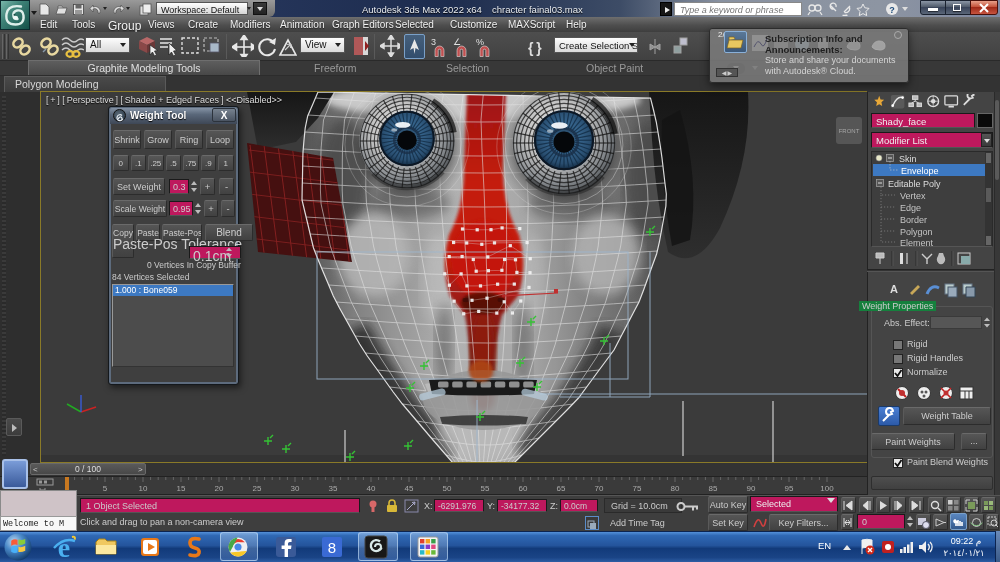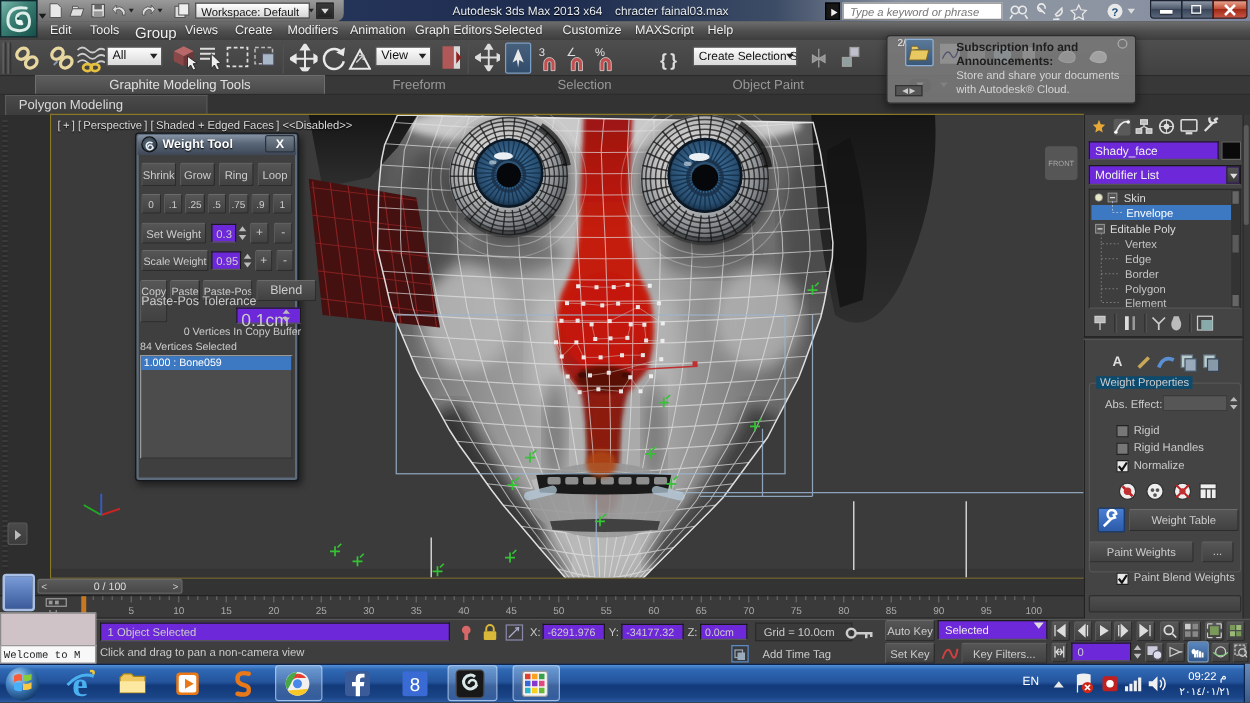--- a/index.html
+++ b/index.html
@@ -1,17 +1,17 @@
 <!DOCTYPE html>
 <html><head><meta charset="utf-8"><style>
 *{margin:0;padding:0;box-sizing:border-box}
 html,body{width:1000px;height:562px;overflow:hidden;background:#3c3c3c;font-family:"Liberation Sans",sans-serif;position:relative}
 .a{position:absolute}
 .btn{background:linear-gradient(#565656,#414141);border:1px solid #2c2c2c;border-top-color:#6a6a6a;border-left-color:#5a5a5a;border-radius:2px;color:#ccc;text-align:center;white-space:nowrap;overflow:hidden}
-.fld{background:#6d28d9;border:1px solid #1a1a1a;border-bottom-color:#555;color:#ccc}
+.fld{background:#be185d;border:1px solid #1a1a1a;border-bottom-color:#555;color:#ccc}
 </style></head><body>
 <div class="a" style="left:0;top:0;width:1000px;height:17px;background:linear-gradient(90deg,#3a4a6a 0%,#25355a 25%,#1d2c4e 45%,#3d4c66 62%,#8891a0 72%,#8d95a2 88%,#7d87a0 100%)"></div>
 <div class="a" style="left:30px;top:0;width:245px;height:17px;background:linear-gradient(#9a9a9a,#6e6e6e);border-radius:0 0 6px 0"></div>
 <div class="a" style="left:0px;top:0px;width:30px;height:30px;background:linear-gradient(135deg,#79b7ab 0%,#3d8176 40%,#145049 100%);border:1px solid #0c2a2e;z-index:9"><svg width="28" height="28">
       <path d="M 20 5.5 Q 7 3.5 5.5 13 Q 4 23.5 14.5 23.5 Q 23.5 23.5 22.5 14.5 Q 21.8 8.5 16 9.5 Q 11.5 10.5 12.5 15.5 Q 13.2 18.5 16.5 18" fill="none" stroke="#ddeeea" stroke-width="2.4" stroke-linecap="round"></path>
       <ellipse cx="14.5" cy="16.5" rx="2.6" ry="1.8" fill="#f0f8f6"></ellipse>
       <circle cx="13.5" cy="13.8" r="1" fill="#1a4a44"></circle>
     </svg></div>
 <div class="a" style="left:31px;top:11px;width:0;height:0;border-left:3.5px solid transparent;border-right:3.5px solid transparent;border-top:4.5px solid #1a1a1a;z-index:9"></div>
 <div class="a" style="left:38px;top:2px;width:13px;height:13px"><svg width="13" height="13">
@@ -35,21 +35,21 @@
 <div class="a" style="left:126px;top:7px;width:0;height:0;border-left:2.5px solid transparent;border-right:2.5px solid transparent;border-top:3.5px solid #222"></div>
 <div class="a" style="left:139px;top:2px;width:13px;height:13px"><svg width="13" height="13">
       <rect x="1" y="3" width="8" height="9" fill="#ddd" stroke="#555" stroke-width="0.8"></rect>
       <rect x="4" y="1" width="8" height="9" fill="#eee" stroke="#555" stroke-width="0.8"></rect>
     </svg></div>
 <div class="a" style="left:156px;top:2px;width:92px;height:13px;background:linear-gradient(#fefefe,#d6d6d6);border:1px solid #555;font-size:9px;color:#111;padding:1.5px 0 0 4px;white-space:nowrap;overflow:hidden">Workspace: Default</div>
 <div class="a" style="left:247px;top:7px;width:0;height:0;border-left:2.5px solid transparent;border-right:2.5px solid transparent;border-top:3.5px solid #222"></div>
 <div class="a" style="left:253px;top:2px;width:14px;height:13px;background:linear-gradient(#3a3a3a,#222);border:1px solid #111">
     <div style="margin:4px 0 0 3px;width:0;height:0;border-left:3px solid transparent;border-right:3px solid transparent;border-top:4px solid #ddd"></div>
   </div>
-<div class="a" style="left:362px;top:4px;font-size:9.5px;color:#e8ecf2;text-shadow:0 1px 1px #000;white-space:nowrap">Autodesk 3ds Max  2013 x64</div>
+<div class="a" style="left:362px;top:4px;font-size:9.5px;color:#e8ecf2;text-shadow:0 1px 1px #000;white-space:nowrap">Autodesk 3ds Max  2022 x64</div>
 <div class="a" style="left:492px;top:4px;font-size:9.5px;color:#e8ecf2;text-shadow:0 1px 1px #000;white-space:nowrap">chracter fainal03.max</div>
 <div class="a" style="left:660px;top:2px;width:12px;height:14px;background:#161616;border:1px solid #000">
     <div style="margin:3.5px 0 0 3.5px;width:0;height:0;border-top:3.5px solid transparent;border-bottom:3.5px solid transparent;border-left:5px solid #eee"></div>
   </div>
 <div class="a" style="left:674px;top:2px;width:128px;height:14px;background:#fff;border:1px solid #888;font-size:9px;font-style:italic;color:#777;padding:2px 0 0 5px">Type a keyword or phrase</div>
 <svg class="a" style="left:806px;top:2px" width="110" height="14">
     <g stroke="#e8e8e8" stroke-width="1.3" fill="none">
       <circle cx="6" cy="6" r="3"></circle>
       <circle cx="12" cy="6" r="3"></circle>
       <path d="M4 10 l-2 3 M14 10 l2 3"></path>
@@ -692,21 +692,21 @@
 <div class="a fld" style="left:169px;top:201px;width:24px;height:15px;font-size:9px;padding:2px 0 0 3px">0.95</div>
 <svg class="a" style="left:194px;top:201px" width="8" height="15">
     <path d="M4 2 l3 4 h-6 z M4 13 l3 -4 h-6 z" fill="#bbb"></path>
   </svg>
 <div class="a btn" style="left:204px;top:200px;width:14px;height:17px;font-size:9.5px;line-height:16px">+</div>
 <div class="a btn" style="left:221px;top:200px;width:14px;height:17px;font-size:9.5px;line-height:16px">-</div>
 <div class="a btn" style="left:112px;top:224px;width:22px;height:34px;font-size:8.5px;line-height:16px">Copy</div>
 <div class="a btn" style="left:136px;top:224px;width:24px;height:17px;font-size:8.5px;line-height:16px">Paste</div>
 <div class="a btn" style="left:162px;top:224px;width:40px;height:17px;font-size:8.5px;line-height:16px">Paste-Pos</div>
 <div class="a btn" style="left:205px;top:224px;width:48px;height:17px;font-size:10px;line-height:16px">Blend</div>
-<div class="a" style="left:113px;top:236px;font-size:10px;color:#ccc;white-space:nowrap">Paste-Pos Tolerance</div>
+<div class="a" style="left:113px;top:236px;font-size:14px;color:#ccc;white-space:nowrap">Paste-Pos Tolerance</div>
 <div class="a fld" style="left:189px;top:246px;width:52px;height:13px;font-size:14px;padding:1px 0 0 3px">0.1cm</div>
 <svg class="a" style="left:225px;top:246px" width="8" height="13">
     <path d="M4 1.5 l3 3.5 h-6 z M4 11.5 l3 -3.5 h-6 z" fill="#bbb"></path>
   </svg>
 <div class="a" style="left:147px;top:260px;font-size:8.5px;color:#ccc">0 Vertices In Copy Buffer</div>
 <div class="a" style="left:112px;top:272px;font-size:8.5px;color:#ccc">84 Vertices Selected</div>
 <div class="a" style="left:112px;top:284px;width:122px;height:83px;background:#4c4c4c;border:1px solid #999;border-right-color:#333;border-bottom-color:#333"></div>
 <div class="a" style="left:113px;top:285px;width:120px;height:11px;background:#3d79c2;font-size:8.5px;color:#fff;padding:0 0 0 2px">1.000 : Bone059</div>
 <div class="a" style="left:709px;top:28px;width:200px;height:55px;background:rgba(125,125,125,0.85);border:1px solid #2c2c2c;border-radius:3px;box-shadow:0 3px 8px rgba(0,0,0,.5)"></div>
 <div class="a" style="left:718px;top:30px;font-size:8px;color:#eee">2/2</div>
@@ -812,21 +812,21 @@
 <svg class="a" style="left:885px;top:280px" width="100" height="18">
 <text x="5" y="13" font-size="11" fill="#ddd" font-weight="bold">A</text>
 <path d="M25 13 l8 -8 2 2 -8 8 z" fill="#c8a858"></path>
 <path d="M42 14 q4 -10 12 -6" stroke="#5a8fd4" stroke-width="3" fill="none"></path>
 <rect x="60" y="4" width="9" height="10" fill="#bcc" stroke="#678"></rect>
     <rect x="63" y="7" width="9" height="10" fill="#9ab" stroke="#456"></rect>
 <rect x="78" y="4" width="9" height="10" fill="#bcc" stroke="#678"></rect>
     <path d="M81 7 h9 v10 h-9 z" fill="#89a" stroke="#345"></path>
 </svg>
 <div class="a" style="left:871px;top:306px;width:122px;height:152px;border:1px solid #555;border-radius:3px"></div>
-<div class="a" style="left:877px;top:301px;font-size:9px;color:#ccc;background:#0c4a6e;padding:0 3px">Weight Properties</div>
+<div class="a" style="left:859px;top:301px;font-size:9px;color:#ccc;background:#15803d;padding:0 3px">Weight Properties</div>
 <div class="a" style="left:884px;top:318px;font-size:9px;color:#ccc">Abs. Effect:</div>
 <div class="a" style="left:930px;top:316px;width:52px;height:13px;background:#565656;border:1px solid #3a3a3a"></div>
 <svg class="a" style="left:983px;top:316px" width="8" height="13">
     <path d="M4 1.5 l3 3.5 h-6 z M4 11.5 l3 -3.5 h-6 z" fill="#bbb"></path>
   </svg>
 <svg class="a" style="left:893px;top:340px" width="10" height="10">
     <rect x="0.5" y="0.5" width="9" height="9" fill="#777" stroke="#222"></rect>
   </svg>
 <div class="a" style="left:907px;top:339px;font-size:9px;color:#ccc">Rigid</div>
 <svg class="a" style="left:893px;top:354px" width="10" height="10">

